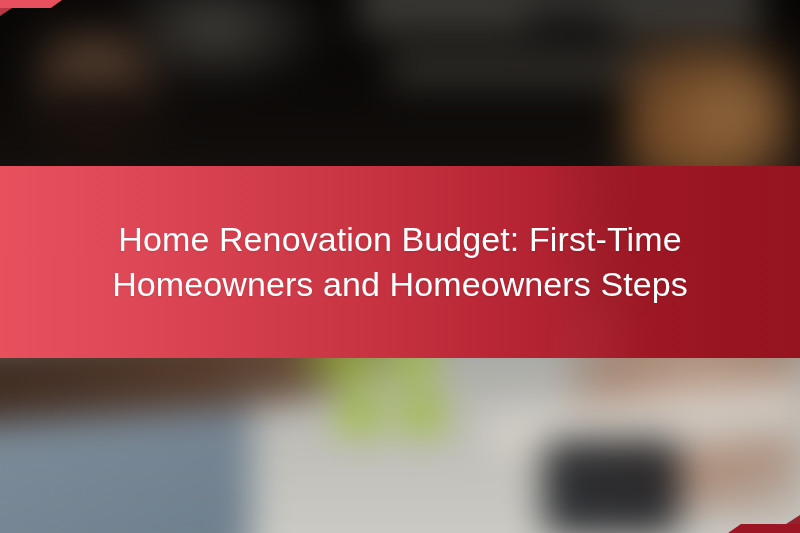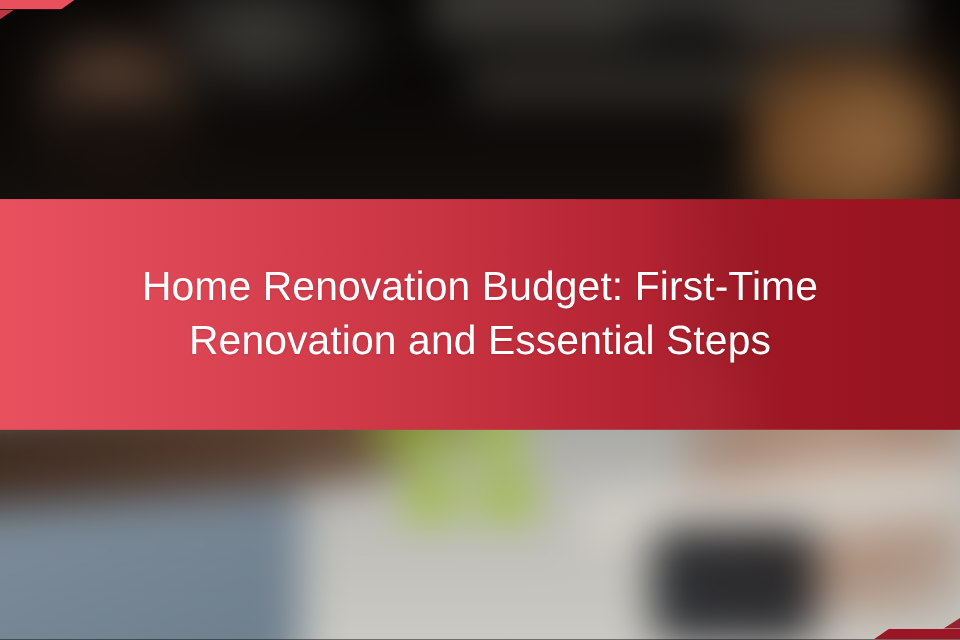--- a/index.html
+++ b/index.html
@@ -266,17 +266,17 @@
   </div>
 
   <div class="accent-tl"></div>
   <div class="accent-tl2"></div>
   <div class="accent-br"></div>
   <div class="accent-br2"></div>
 
   <div class="banner">
     <h1 class="banner-title">
       <span>Home Renovation Budget: First-Time</span><br>
-      <span>Renovation and Essential Steps</span>
+      <span>Homeowners and Homeowners Steps</span>
     </h1>
   </div>
 
 </div>
 
 </body></html>

